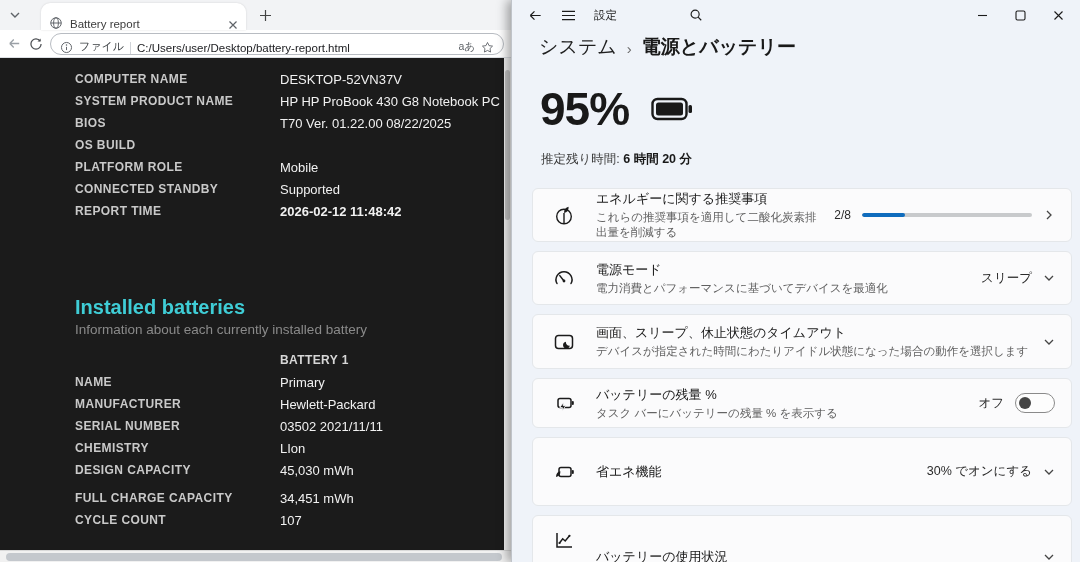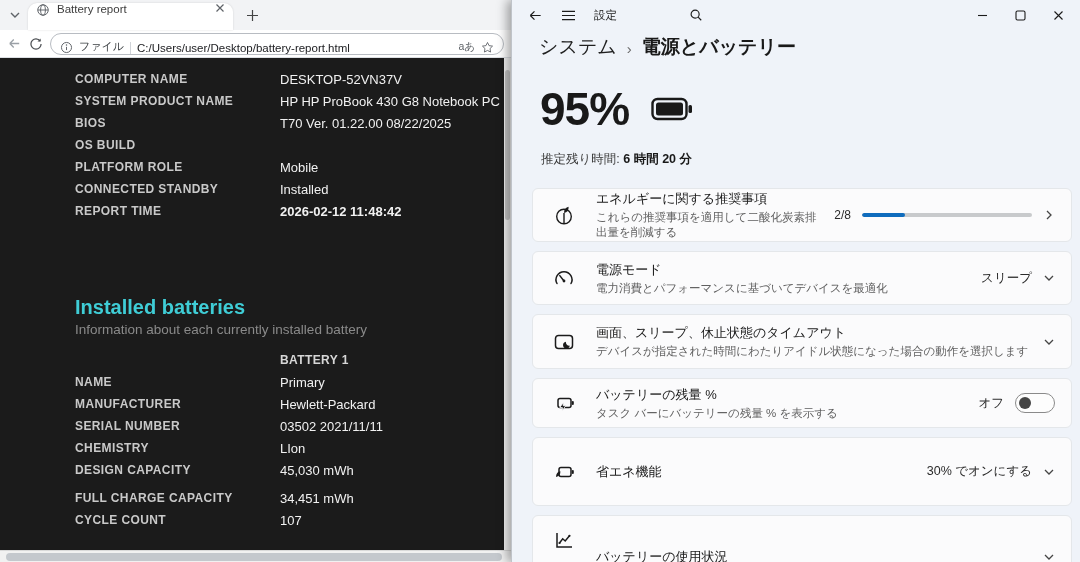--- a/index.html
+++ b/index.html
@@ -4,21 +4,21 @@
 <style>
   * { margin:0; padding:0; box-sizing:border-box; }
   html,body { width:1080px; height:562px; overflow:hidden; background:#000;
     font-family:"Liberation Sans","DejaVu Sans",sans-serif; }
   .stage { position:relative; width:1080px; height:562px; }
 
   
   .browser { position:absolute; left:0; top:0; width:511px; height:562px; background:#fff; }
   .tabstrip { height:30px; background:#f2f3f5; display:flex; align-items:flex-end; }
   .tab-menu-btn { width:26px; height:26px; margin:0 0 2px 2px; display:flex; align-items:center; justify-content:center; color:#5f6368; }
-  .tab { width:205px; height:27px; background:#fff; border-radius:9px 9px 0 0; display:flex; align-items:flex-start; padding:0 8px; gap:7px; box-shadow:0 0 2px rgba(0,0,0,.15); }
+  .tab { width:205px; height:27px; background:#fff; border-radius:9px 9px 0 0; display:flex; align-items:flex-end; padding:0 8px; gap:7px; box-shadow:0 0 2px rgba(0,0,0,.15);margin-left:13px; }
   .tab-title { font-size:11.5px; color:#3c3c3c; flex:1; white-space:nowrap; overflow:hidden; }
   .tab-close { color:#5f6368; display:flex; }
   .newtab-btn { width:26px; height:26px; margin:0 0 2px 6px; display:flex; align-items:center; justify-content:center; color:#444; font-size:17px; font-weight:400; }
   .toolbar { height:28px; background:#fff; display:flex; align-items:center; padding:0 7px; gap:7px; border-bottom:1px solid #dcdfe3; }
   .nav-btn { color:#9aa0a6; display:flex; }
   .nav-btn.enabled { color:#4a4d51; }
   .addressbar { flex:1; height:22px; border:1px solid #b8bcc2; border-radius:12px; display:flex; align-items:flex-end; padding:0 9px; gap:6px; background:#fff; }
   .addr-scheme { font-size:11px; color:#3c4043; white-space:nowrap; }
   .addr-divider { width:1px; height:12px; background:#d0d3d8; }
   .addr-url { font-size:11.5px; color:#202124; flex:1; white-space:nowrap; overflow:hidden; }
@@ -166,21 +166,21 @@
           </div>
         <div class="r-row">
             <span class="r-label">OS BUILD</span>
           </div>
         <div class="r-row">
             <span class="r-label">PLATFORM ROLE</span>
             <span class="r-value">Mobile</span>
           </div>
         <div class="r-row">
             <span class="r-label">CONNECTED STANDBY</span>
-            <span class="r-value">Installed</span>
+            <span class="r-value">Supported</span>
           </div>
         <div class="r-row">
             <span class="r-label">REPORT TIME</span>
             <span class="r-value bold">2026-02-12  11:48:42</span>
           </div>
 
         <div class="sec-title">Installed batteries</div>
         <div class="sec-sub">Information about each currently installed battery</div>
 
         <div class="r-row bat-header">

